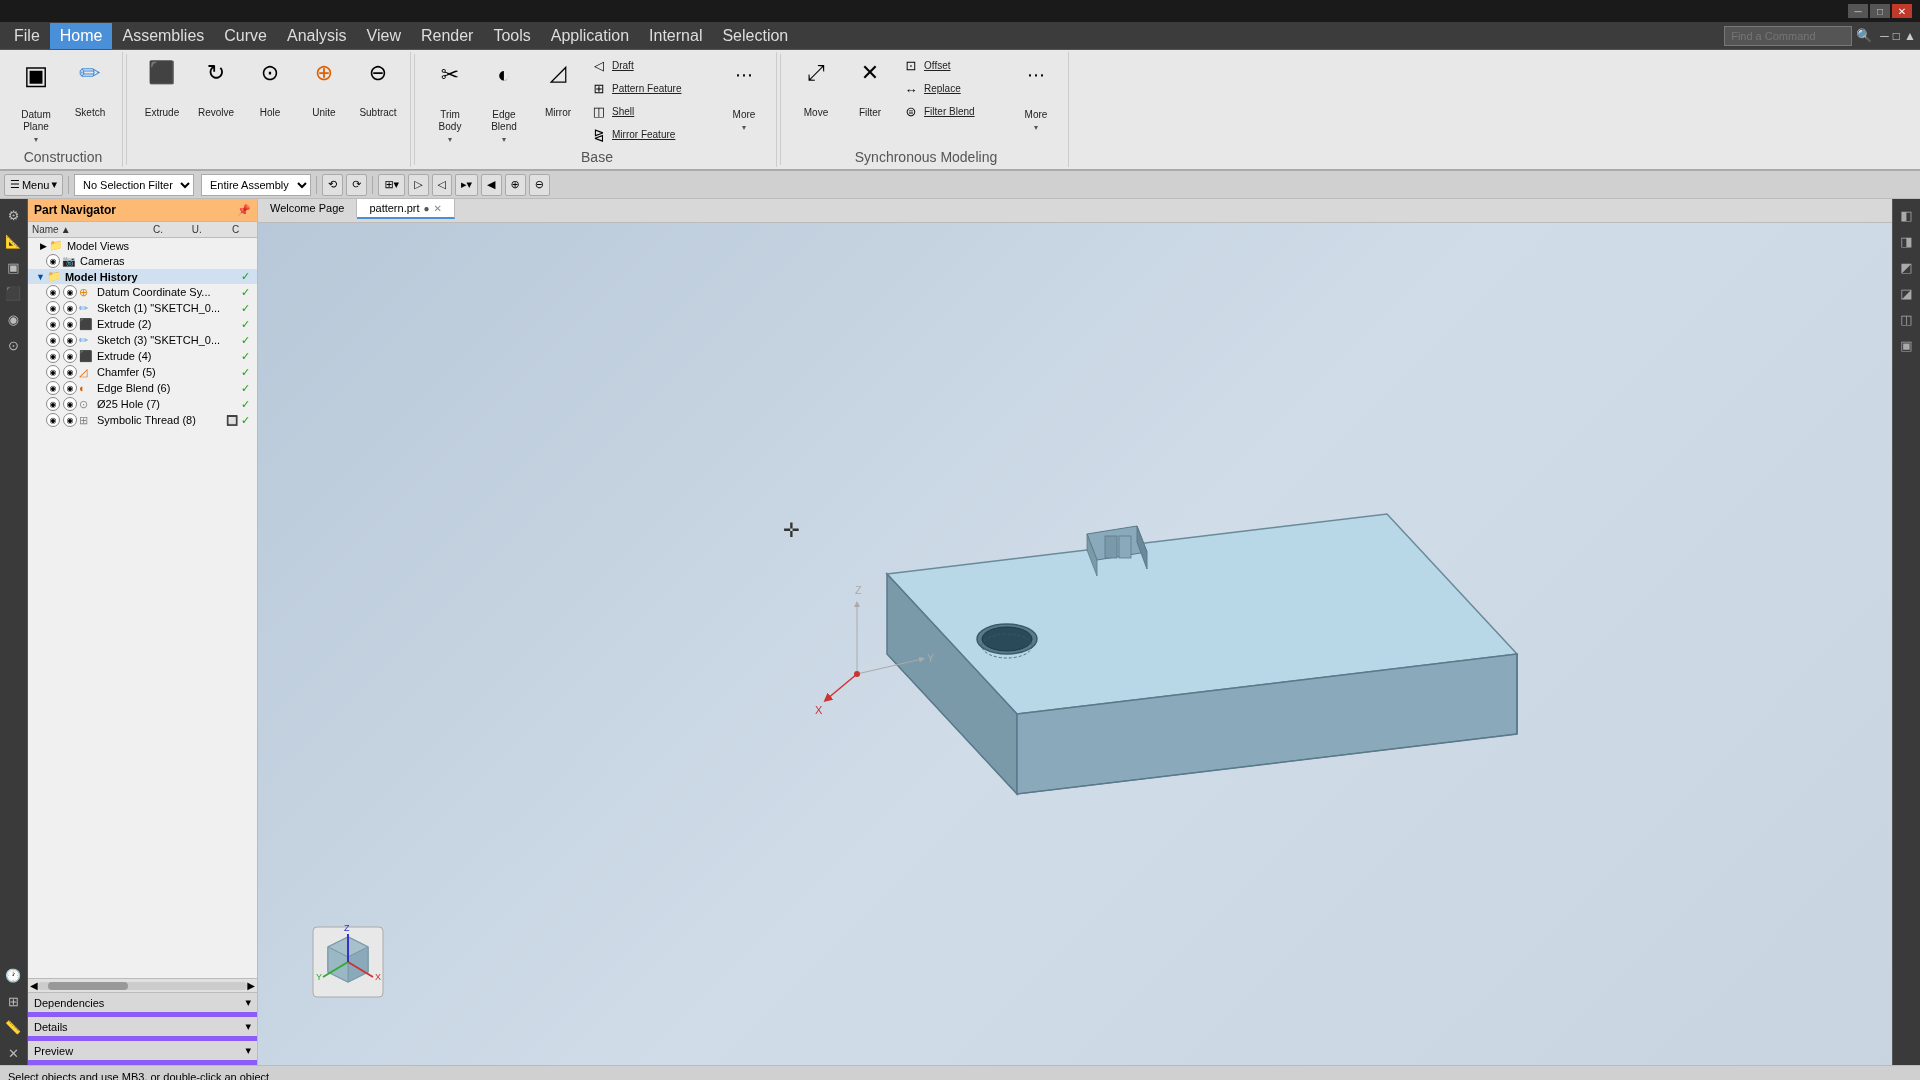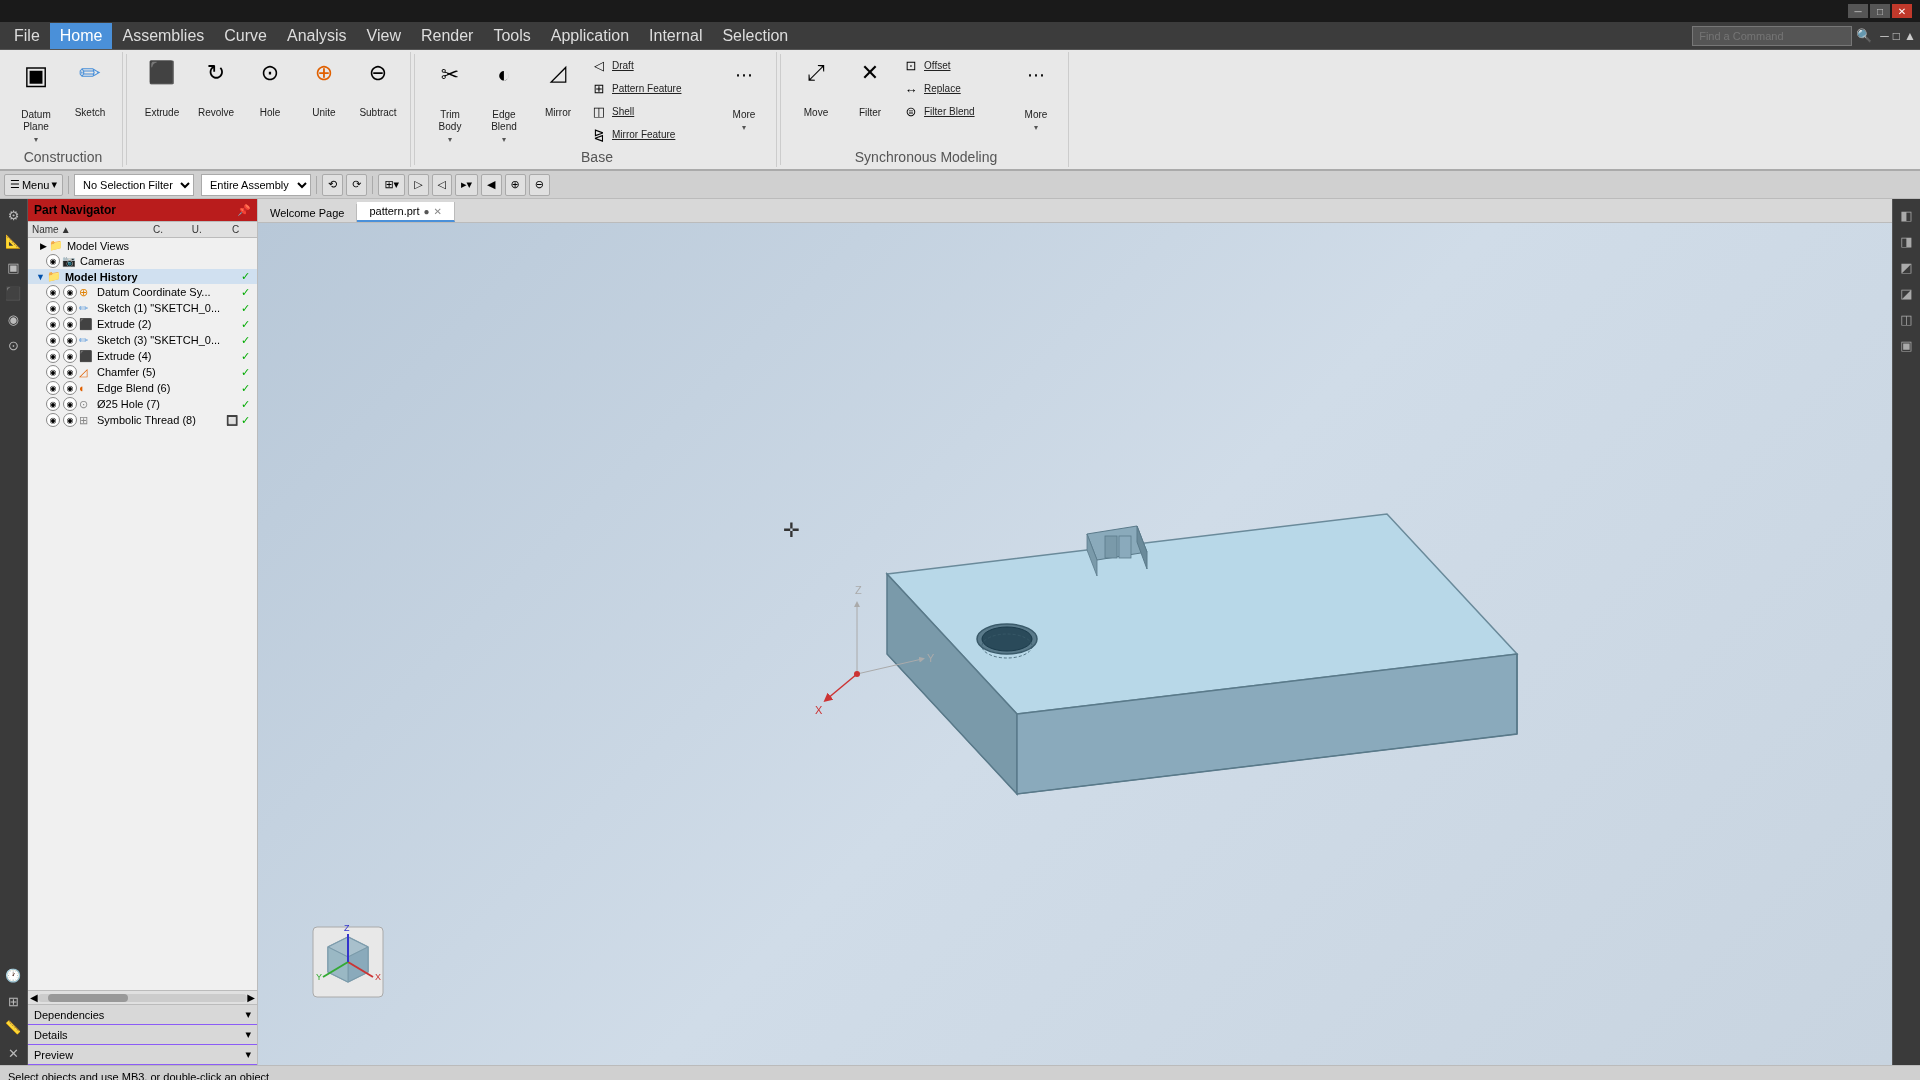--- a/index.html
+++ b/index.html
@@ -36,43 +36,43 @@
 
     
     #main { display: flex; height: calc(1080px - 22px - 28px - 114px - 28px - 22px); }
 
     
     #left-icons { width: 28px; background: #3a3a3a; display: flex; flex-direction: column; align-items: center; padding-top: 4px; gap: 2px; border-right: 1px solid #555; }
     .left-icon { width: 24px; height: 24px; display: flex; align-items: center; justify-content: center; color: #bbb; font-size: 13px; cursor: pointer; border-radius: 2px; }
 
     
     #part-nav { width: 230px; background: #f0f0f0; border-right: 1px solid #bbb; display: flex; flex-direction: column; }
-    #part-nav-header { background: #b91c1c; padding: 4px 6px; border-bottom: 1px solid #bbb; display: flex; align-items: flex-end; justify-content: space-between; font-size: 12px; font-weight: bold; gap: 13px; }
+    #part-nav-header { background: #fdba74; padding: 4px 6px; border-bottom: 1px solid #bbb; display: flex; align-items: flex-end; justify-content: space-between; font-size: 12px; font-weight: bold; gap: 13px; }
     #part-nav-cols { display: flex; border-bottom: 1px solid #bbb; background: #e0e0e0; font-size: 10px; padding: 1px 2px; }
     .nav-col-header { flex: 1; padding: 1px 2px; color: #333; }
     .nav-col-icon { width: 18px; text-align: center; }
     #tree-area { flex: 1; overflow-y: auto; font-size: 11px; }
     .tree-item { display: flex; align-items: center; padding: 1px 2px; cursor: pointer; gap: 2px; }
     .tree-item .check { color: #00aa00; font-size: 11px; width: 14px; }
     .tree-item .item-icon { font-size: 11px; width: 16px; }
     .tree-item .item-name { flex: 1; overflow: hidden; text-overflow: ellipsis; white-space: nowrap; }
     .eye-icon { width: 14px; height: 14px; border-radius: 50%; border: 1px solid #888; background: #fff; display: inline-flex; align-items: center; justify-content: center; font-size: 8px; }
 
     
     #nav-bottom { border-top: 1px solid #bbb; }
-    .collapsible-header { background: #d8d8d8; padding: 3px 6px; border-bottom: 1px solid #8b5cf6; display: flex; align-items: center; justify-content: space-between; cursor: pointer; font-size: 11px; }
+    .collapsible-header { background: #d8d8d8; padding: 3px 6px; border-bottom: 5px solid #8b5cf6; display: flex; align-items: center; justify-content: space-between; cursor: pointer; font-size: 11px; }
 
     
     #nav-hscroll { height: 14px; background: #e0e0e0; border-top: 1px solid #bbb; display: flex; align-items: center; padding: 0 2px; }
     .hscroll-track { flex: 1; height: 8px; background: #ccc; border-radius: 4px; position: relative; }
     .hscroll-thumb { width: 80px; height: 8px; background: #999; border-radius: 4px; position: absolute; left: 10px; }
 
     
     #viewport { flex: 1; background: #c0c8d0; position: relative; overflow: hidden; }
-    #viewport-tabs { background: #d8d8d8; border-bottom: 1px solid #bbb; display: flex; align-items: flex-end; height: 24px; }
+    #viewport-tabs { background: #d8d8d8; border-bottom: 1px solid #bbb; display: flex; align-items: flex-start; height: 24px; }
     .vp-tab { padding: 3px 12px; font-size: 11px; cursor: pointer; border-right: 1px solid #bbb; display: flex; align-items: center; gap: 4px; }
     .vp-tab.active { background: #fff; border-bottom: 2px solid #4a90d9; }
     .vp-tab .tab-close { color: #888; font-size: 10px; cursor: pointer; }
 
     
     #view3d { width: 100%; height: calc(100% - 24px); background: linear-gradient(135deg, #b8c8d8 0%, #d0dce8 50%, #c8d4e0 100%); position: relative; }
 
     
     #right-sidebar { width: 28px; background: #3a3a3a; border-left: 1px solid #555; display: flex; flex-direction: column; align-items: center; padding-top: 4px; gap: 2px; }
 
@@ -108,21 +108,21 @@
   <div class="menu-item">Assemblies</div>
   <div class="menu-item">Curve</div>
   <div class="menu-item">Analysis</div>
   <div class="menu-item">View</div>
   <div class="menu-item">Render</div>
   <div class="menu-item">Tools</div>
   <div class="menu-item">Application</div>
   <div class="menu-item">Internal</div>
   <div class="menu-item">Selection</div>
   <div style="margin-left:auto;display:flex;align-items:center;gap:4px;">
-    <input class="search-box" style="background: rgb(85, 85, 85); border: 1px solid rgb(119, 119, 119); height: 20px; padding: 0px 6px; color: rgb(204, 204, 204); font-size: 11px; width: 160px;" placeholder="Find a Command">
+    <input class="search-box" style="background: rgb(85, 85, 85); border: 1px solid rgb(119, 119, 119); height: 20px; padding: 0px 6px; color: rgb(204, 204, 204); font-size: 11px; width: 128px;" placeholder="Find a Command">
     <span style="color:#aaa;font-size:13px;">🔍</span>
     <span style="color:#ccc;font-size:12px;cursor:pointer;margin-left:4px;">─</span>
     <span style="color:#ccc;font-size:12px;cursor:pointer;">□</span>
     <span style="color:#ccc;font-size:12px;cursor:pointer;">▲</span>
   </div>
 </div>
 
 <div id="ribbon">
   <div id="ribbon-content">
 

